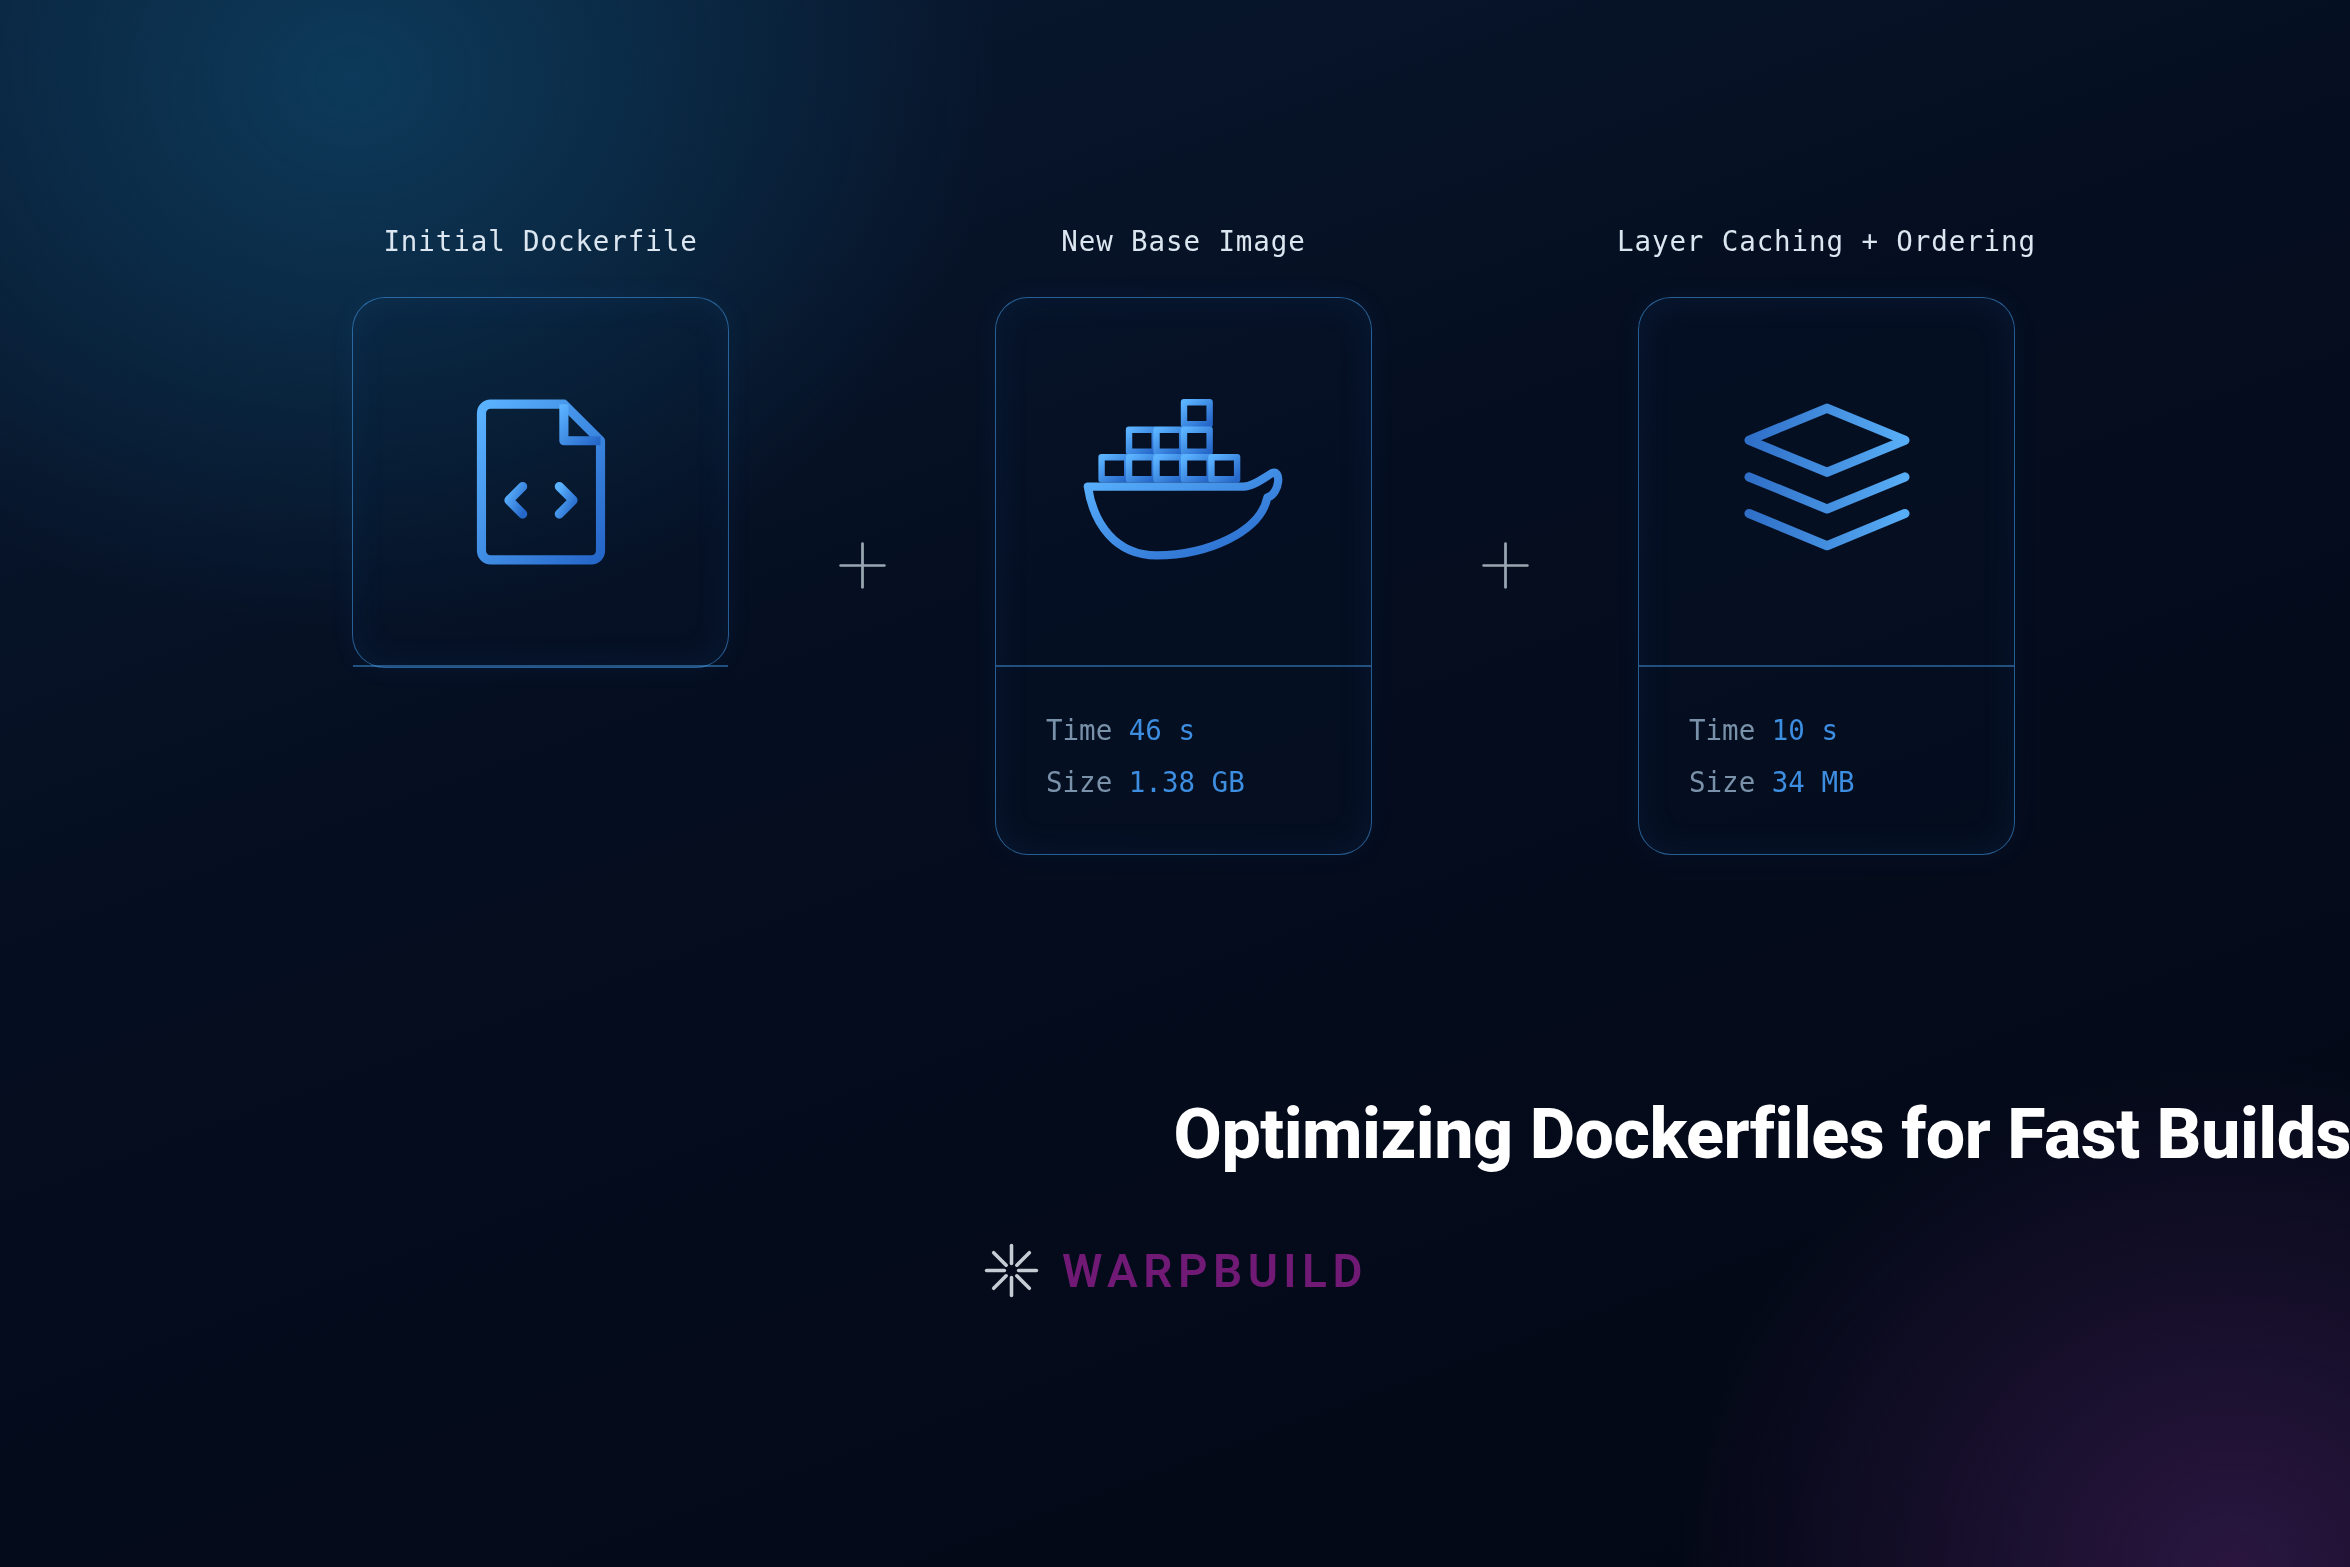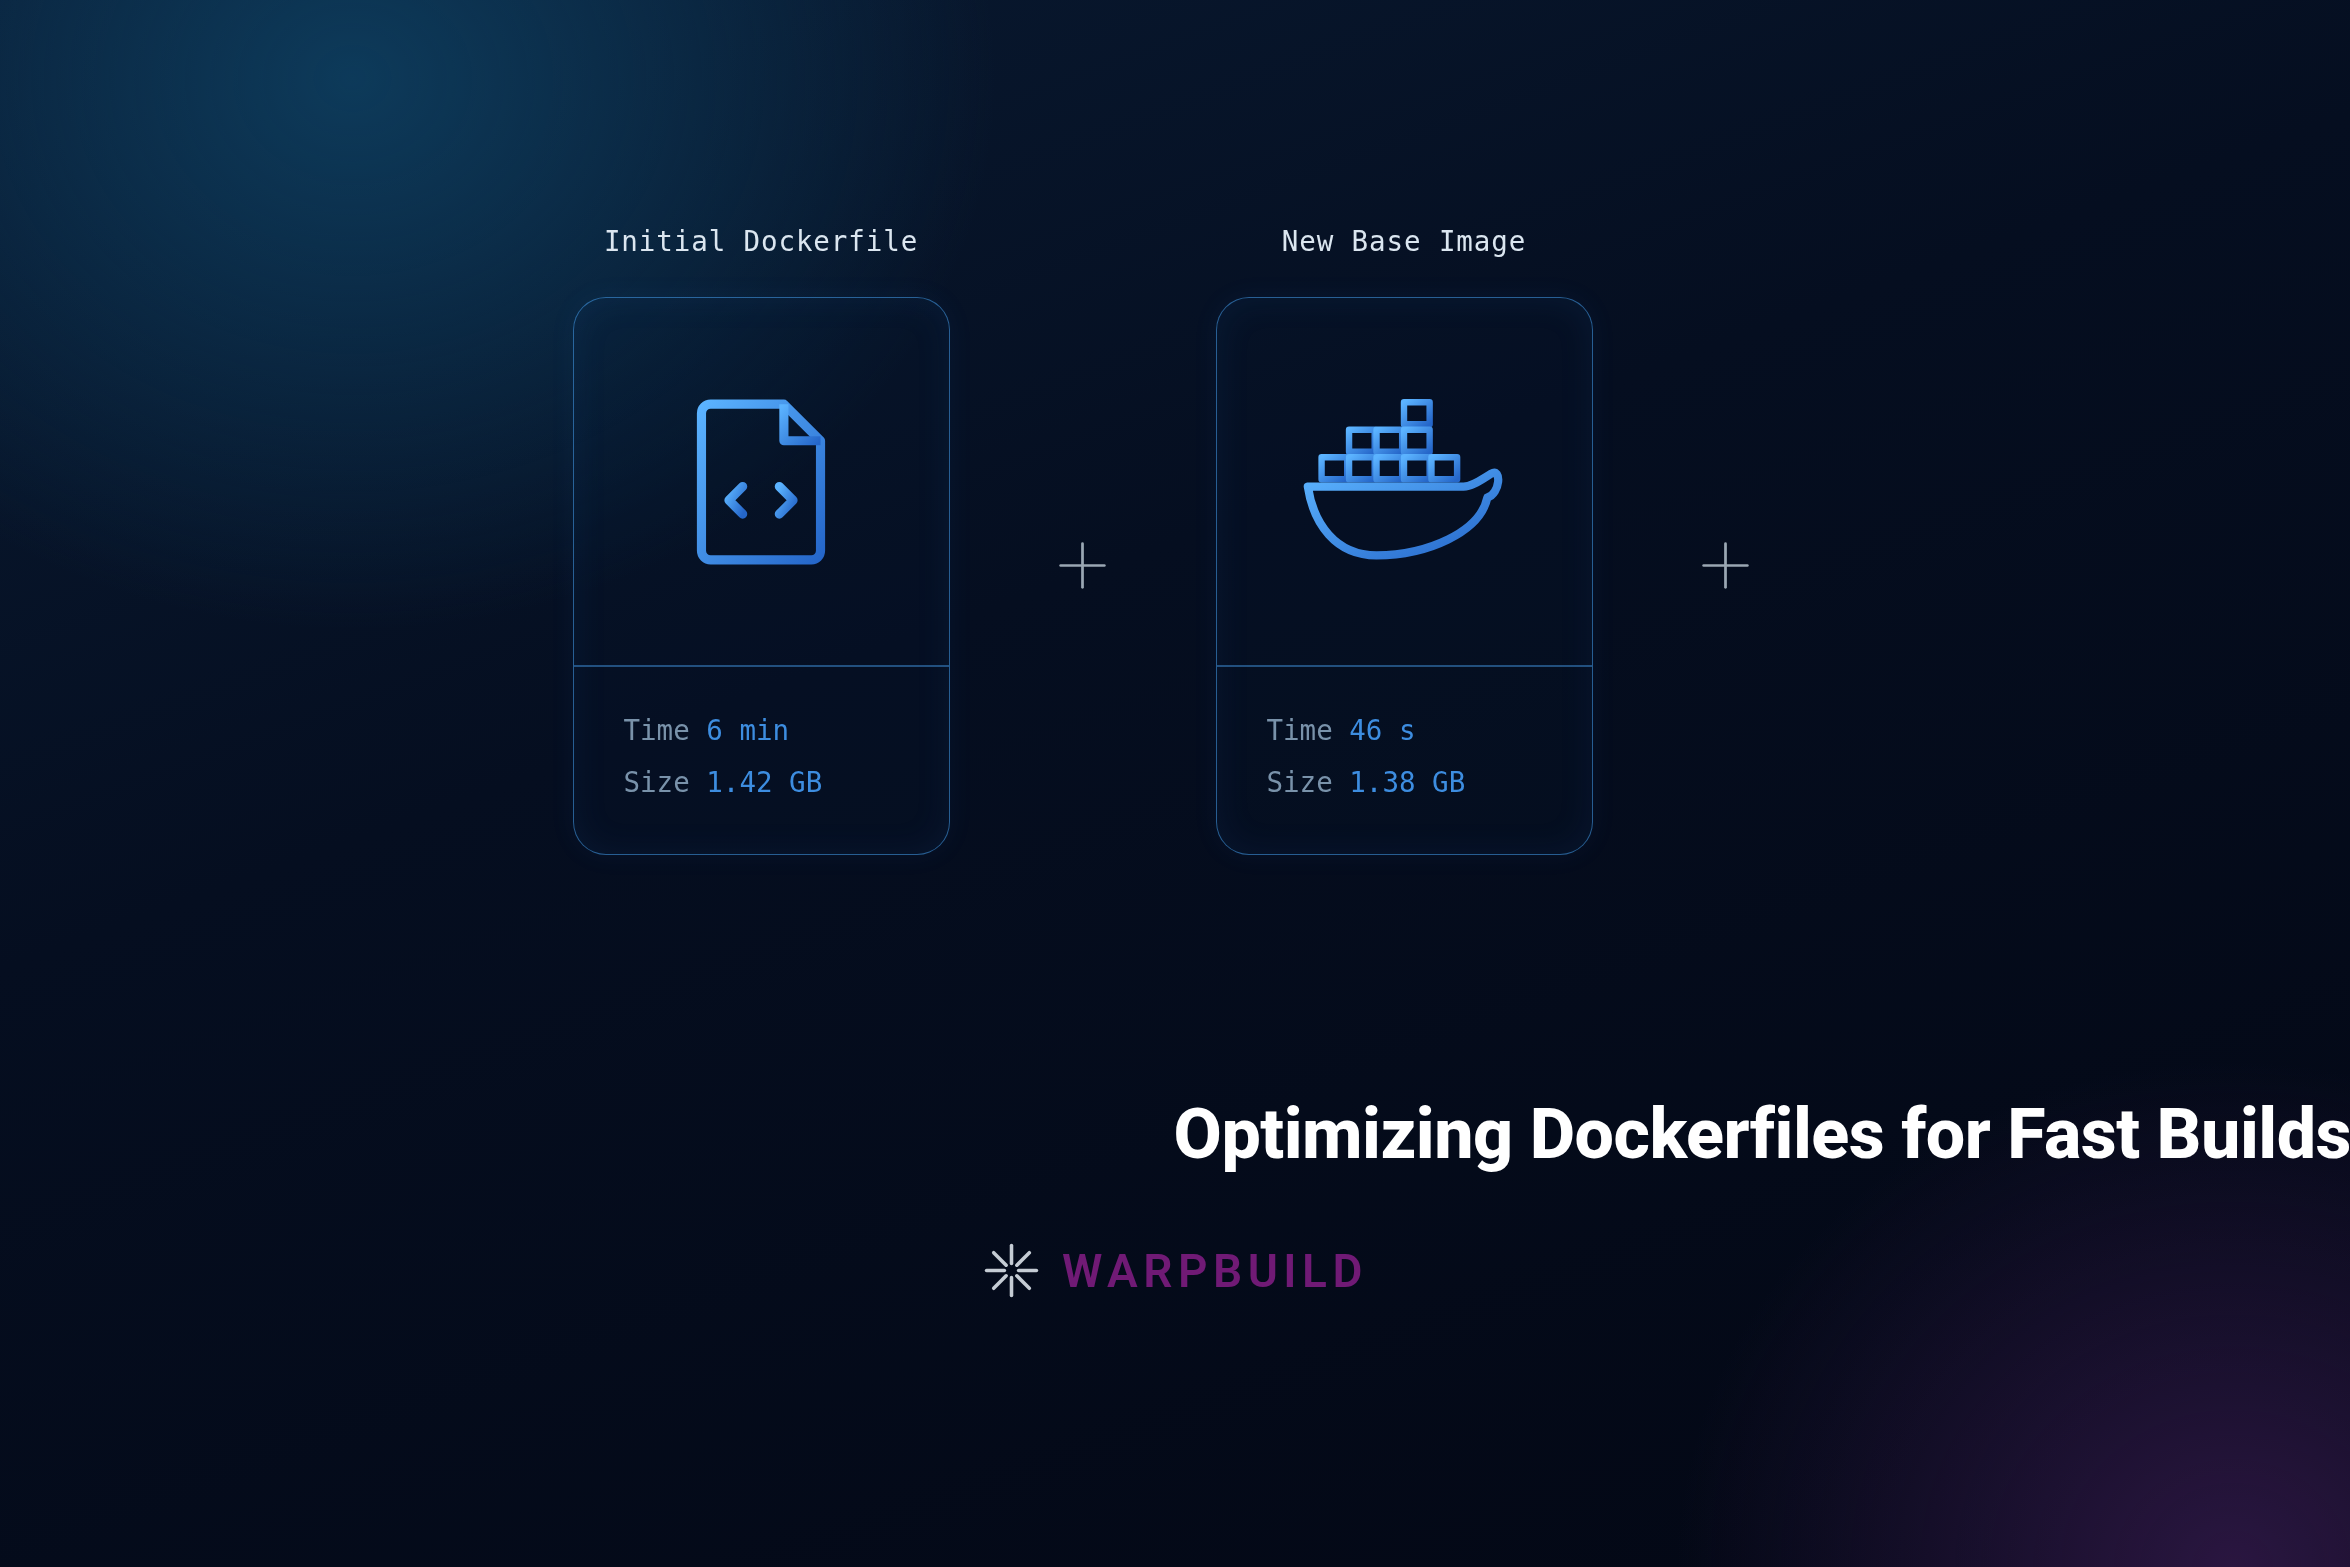--- a/index.html
+++ b/index.html
@@ -143,24 +143,20 @@
       <div class="card">
         <div class="card-icon-area">
           <svg width="138" height="174" viewBox="0 0 150 190" fill="none">
             <path d="M20 10 H100 L140 50 V170 A10 10 0 0 1 130 180 H20 A10 10 0 0 1 10 170 V20 A10 10 0 0 1 20 10 Z" stroke="url(#blueGrad)" stroke-width="10" stroke-linejoin="round"></path>
             <path d="M100 10 V50 H140" stroke="url(#blueGrad)" stroke-width="10" stroke-linejoin="round"></path>
             <path d="M55 100 L40 115 L55 130" stroke="url(#blueGrad)" stroke-width="10" stroke-linecap="round" stroke-linejoin="round"></path>
             <path d="M95 100 L110 115 L95 130" stroke="url(#blueGrad)" stroke-width="10" stroke-linecap="round" stroke-linejoin="round"></path>
           </svg>
         </div>
         <div class="card-divider"></div>
-        <div class="card-stats">
-          <div><span>Time</span> <span class="stat-value">6 min</span></div>
-          <div><span>Size</span> <span class="stat-value">1.42 GB</span></div>
-        </div>
       </div>
     </div>
 
     <div class="plus">
       <svg viewBox="0 0 56 56">
         <line x1="28" y1="4" x2="28" y2="52" stroke="#9aa7b3" stroke-width="3" stroke-linecap="round"></line>
         <line x1="4" y1="28" x2="52" y2="28" stroke="#9aa7b3" stroke-width="3" stroke-linecap="round"></line>
       </svg>
     </div>
 
@@ -193,20 +189,37 @@
       </div>
     </div>
 
     <div class="plus">
       <svg viewBox="0 0 56 56">
         <line x1="28" y1="4" x2="28" y2="52" stroke="#9aa7b3" stroke-width="3" stroke-linecap="round"></line>
         <line x1="4" y1="28" x2="52" y2="28" stroke="#9aa7b3" stroke-width="3" stroke-linecap="round"></line>
       </svg>
     </div>
 
+    <div class="col">
+      <div class="col-title">Layer Caching + Ordering</div>
+      <div class="card">
+        <div class="card-icon-area">
+          <svg width="184" height="165" viewBox="0 0 200 180" fill="none">
+            <path d="M100 10 L185 45 L100 80 L15 45 Z" stroke="url(#blueGradH)" stroke-width="10" stroke-linejoin="round"></path>
+            <path d="M15 85 L100 120 L185 85" stroke="url(#blueGradH)" stroke-width="10" stroke-linejoin="round" stroke-linecap="round"></path>
+            <path d="M15 125 L100 160 L185 125" stroke="url(#blueGradH)" stroke-width="10" stroke-linejoin="round" stroke-linecap="round"></path>
+          </svg>
+        </div>
+        <div class="card-divider"></div>
+        <div class="card-stats">
+          <div><span>Time</span> <span class="stat-value">10 s</span></div>
+          <div><span>Size</span> <span class="stat-value">34 MB</span></div>
+        </div>
+      </div>
+    </div>
 
   </div>
 
   <div class="headline">Optimizing Dockerfiles for Fast Builds</div>
 
   <div class="brand">
     <svg class="logo" viewBox="0 0 64 64">
       <g stroke="#c5ccd4" stroke-width="4" stroke-linecap="round">
         <line x1="32" y1="4" x2="32" y2="24"></line>
         <line x1="32" y1="40" x2="32" y2="60"></line>

